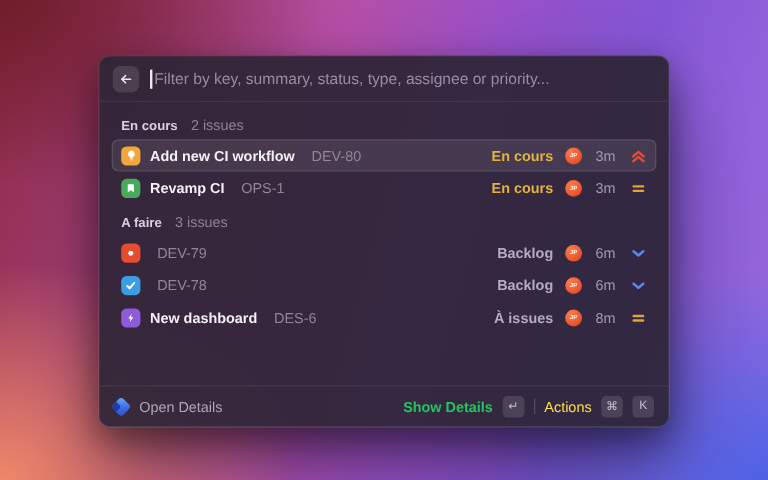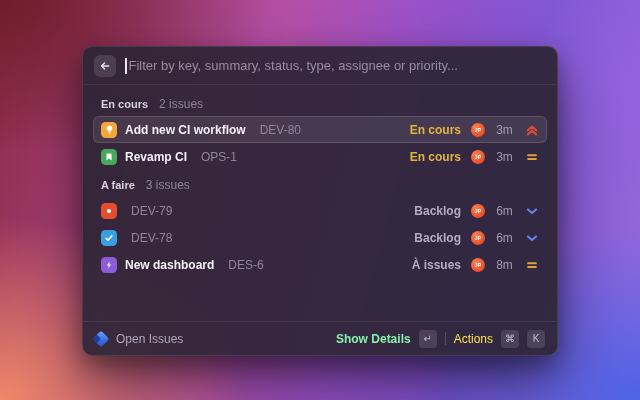--- a/index.html
+++ b/index.html
@@ -60,21 +60,21 @@
   
   .footer { flex:0 0 auto; height:34px; display:flex; align-items:center; gap:9px;
             padding:0 12px; border-top:1px solid rgba(255,255,255,0.08); }
   .logo { width:12px; height:12px; transform:rotate(45deg); border-radius:3px;
           background:linear-gradient(135deg,#6fa8fa 0%,#3a6de6 55%,#2a50c8 100%);
           position:relative; overflow:hidden; flex:0 0 auto; }
   .logo::after { content:""; position:absolute; left:-3px; bottom:-3px; width:9px; height:9px;
                  border-radius:2px; background:#1d3ea6; }
   .ws-label { font-size:12px; color:#aea6ba; }
   .foot-right { margin-left:auto; display:flex; align-items:center; gap:8px; }
-  .show-details { font-size:12px; font-weight:700; color:#86efac; }
+  .show-details { font-size:12px; font-weight:700; color:#22c55e; }
   .actions-label { font-size:12px; color:#fde047; }
   .key { height:18px; min-width:18px; padding:0 4px; border-radius:4px;
          background:rgba(255,255,255,0.12); color:#c6bfd1; font-size:10px;
          display:flex; align-items:center; justify-content:center; cursor:pointer; }
   .foot-sep { width:1px; height:13px; background:rgba(255,255,255,0.18); }
 </style>
 </head>
 <body>
 
 <div class="bg">
@@ -203,21 +203,21 @@
                   <rect x="2.4" y="9.2" width="11.2" height="2.3" rx="1.15" fill="#e2a336"></rect>
                 </svg>
               </span>
             </div>
           </div>
         </div>
       </div>
 
     <div class="footer">
       <span class="logo"></span>
-      <span class="ws-label">Open Issues</span>
+      <span class="ws-label">Open Details</span>
       <div class="foot-right">
         <span class="show-details">Show Details</span>
         <span class="key">↵</span>
         <span class="foot-sep"></span>
         <span class="actions-label">Actions</span>
         <span class="key">⌘</span>
         <span class="key">K</span>
       </div>
     </div>
 

